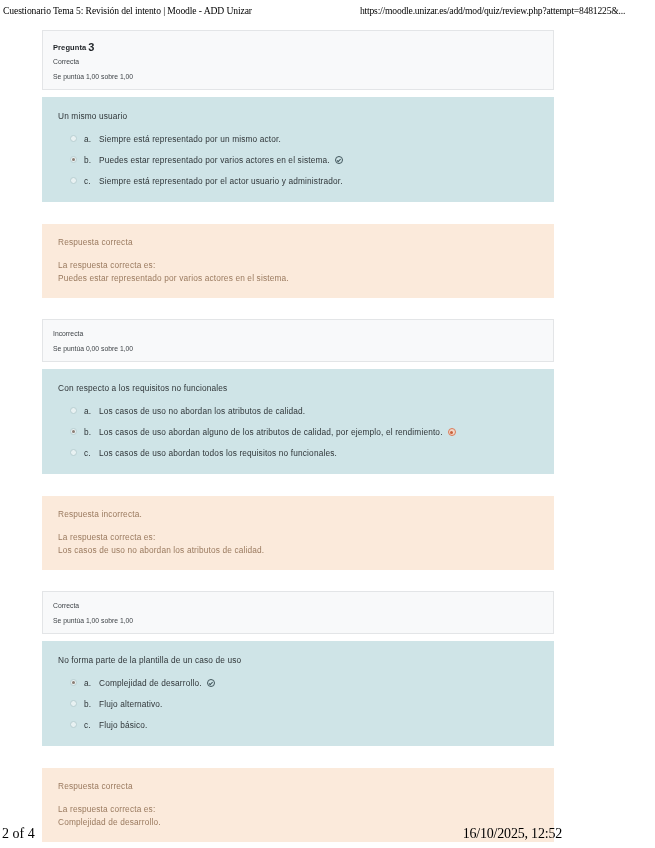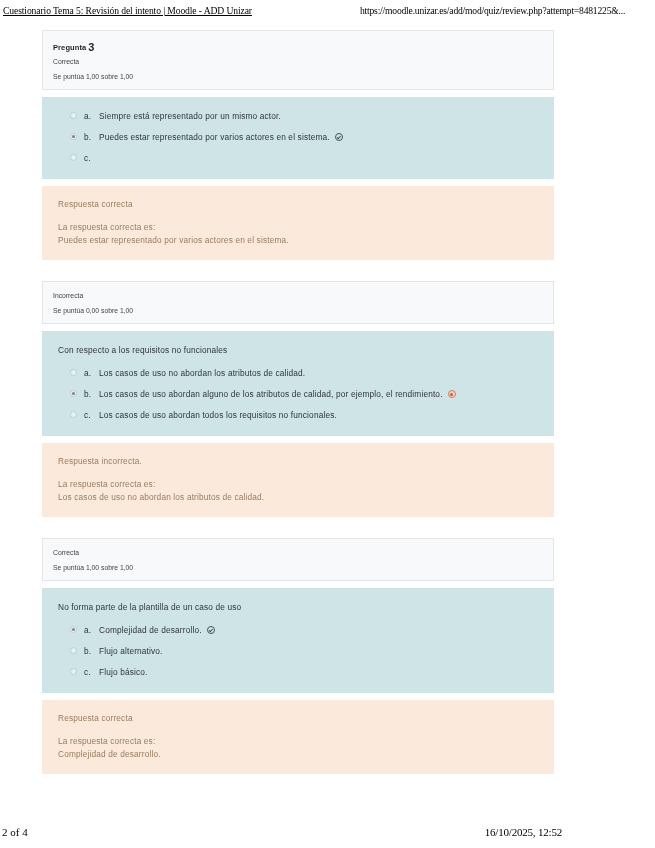--- a/index.html
+++ b/index.html
@@ -26,36 +26,35 @@
     display: flex;
     align-items: center;
     font-family: "Liberation Serif", serif;
     font-size: 9.6px;
     color: #000;
     white-space: nowrap;
   }
   .print-header .ph-title {
     margin-left: 3px;
     letter-spacing: -0.1px;
-    text-decoration: underline;
   }
   .print-header .ph-url {
     position: absolute;
     left: 360px;
     letter-spacing: -0.2px;
   }
 
   .print-footer {
     position: absolute;
     bottom: 6px;
     left: 0;
     width: 582px;
     height: 16px;
     font-family: "Liberation Serif", serif;
-    font-size: 11px;
+    font-size: 14px;
     color: #000;
   }
   .print-footer .pf-page {
     position: absolute;
     left: 2px;
     top: 0;
   }
   .print-footer .pf-date {
     position: absolute;
     right: 20px;
@@ -207,21 +206,21 @@
     margin: -1.5px 0 0 -1.5px;
     border-radius: 50%;
     background: #c9603a;
   }
 
   
   .q-feedback {
     background: #fbeadb;
     padding: 13px 16px 15px 16px;
     box-sizing: border-box;
-    margin-top: 7px;
+    margin-top: 22px;
     font-family: "Liberation Sans", sans-serif;
     font-size: 8.3px;
     color: #9a7a5f;
     letter-spacing: 0.15px;
   }
   .fb-title {
     margin: 0 0 13px 0;
   }
   .fb-lead {
     margin: 0 0 3px 0;
@@ -245,34 +244,36 @@
   <div class="question-block">
     <div class="q-info">
       <div class="q-num">
         <span>Pregunta</span><span class="q-num-digit">3</span>
       </div>
       <div class="q-state">Correcta</div>
       <div class="q-mark">Se puntúa 1,00 sobre 1,00</div>
     </div>
 
     <div class="q-content">
+      <p class="q-text">Un mismo usuario</p>
       <ul class="answers">
         <li class="answer">
           <span class="radio"></span>
           <span class="ans-letter">a.</span>
           <span class="ans-text">Siempre está representado por un mismo actor.</span>
         </li>
         <li class="answer">
           <span class="radio checked"></span>
           <span class="ans-letter">b.</span>
           <span class="ans-text"><span>Puedes estar representado por varios actores en el sistema.</span><span class="mark-icon correct"></span></span>
         </li>
         <li class="answer">
           <span class="radio"></span>
           <span class="ans-letter">c.</span>
+          <span class="ans-text">Siempre está representado por el actor usuario y administrador.</span>
         </li>
       </ul>
     </div>
 
     <div class="q-feedback">
       <p class="fb-title">Respuesta correcta</p>
       <p class="fb-lead">La respuesta correcta es:</p>
       <p class="fb-answer">Puedes estar representado por varios actores en el sistema.</p>
     </div>
   </div>

